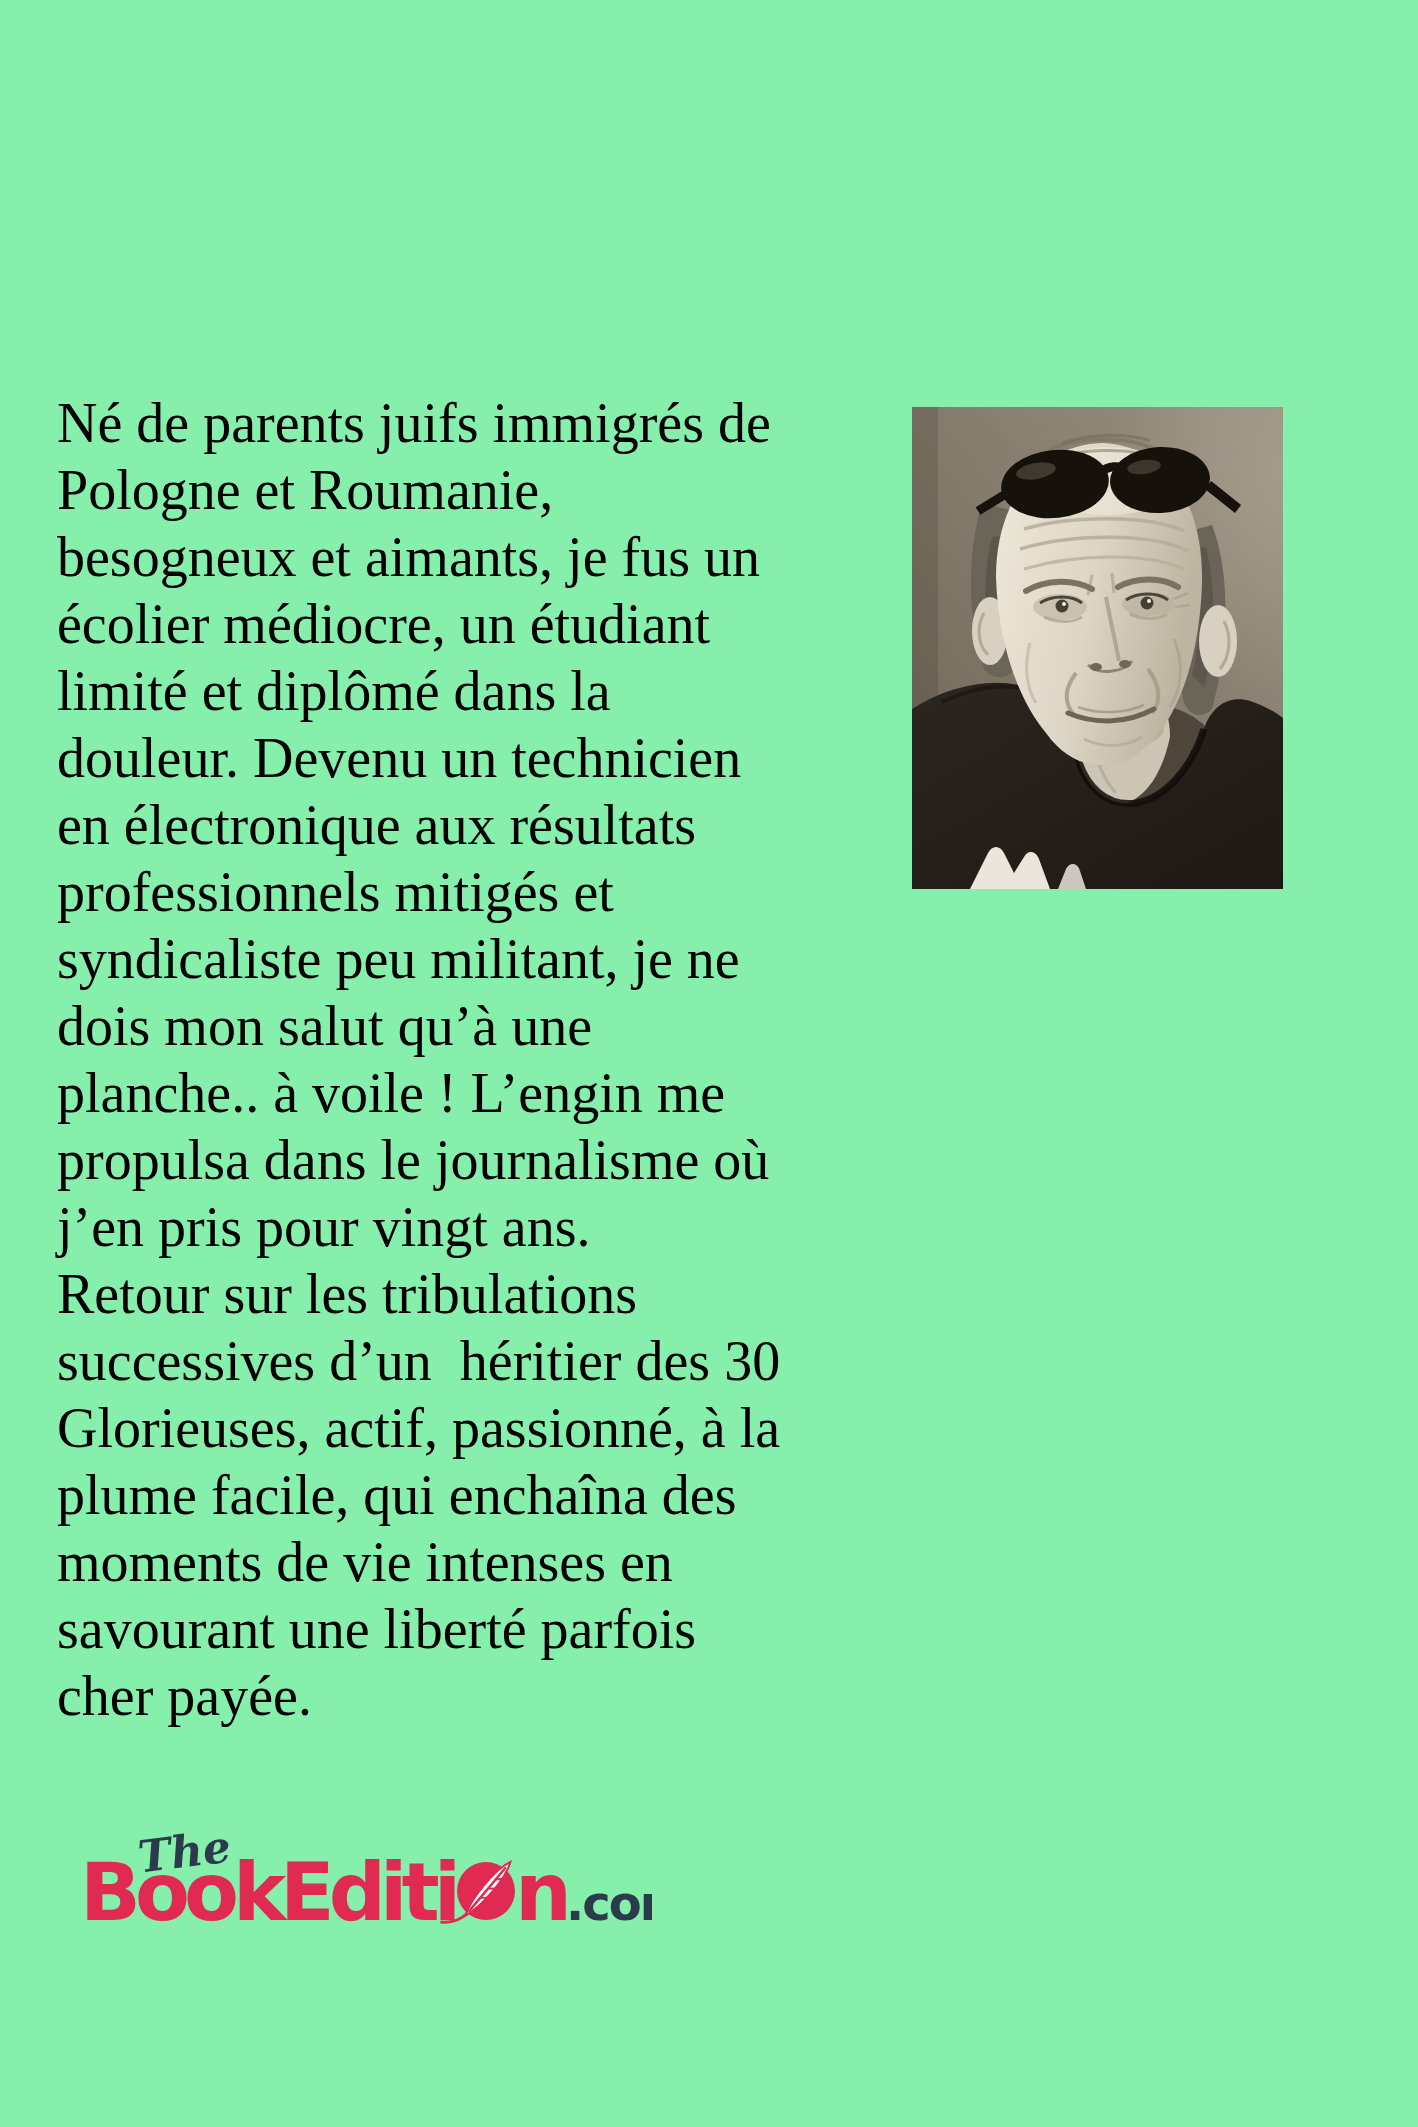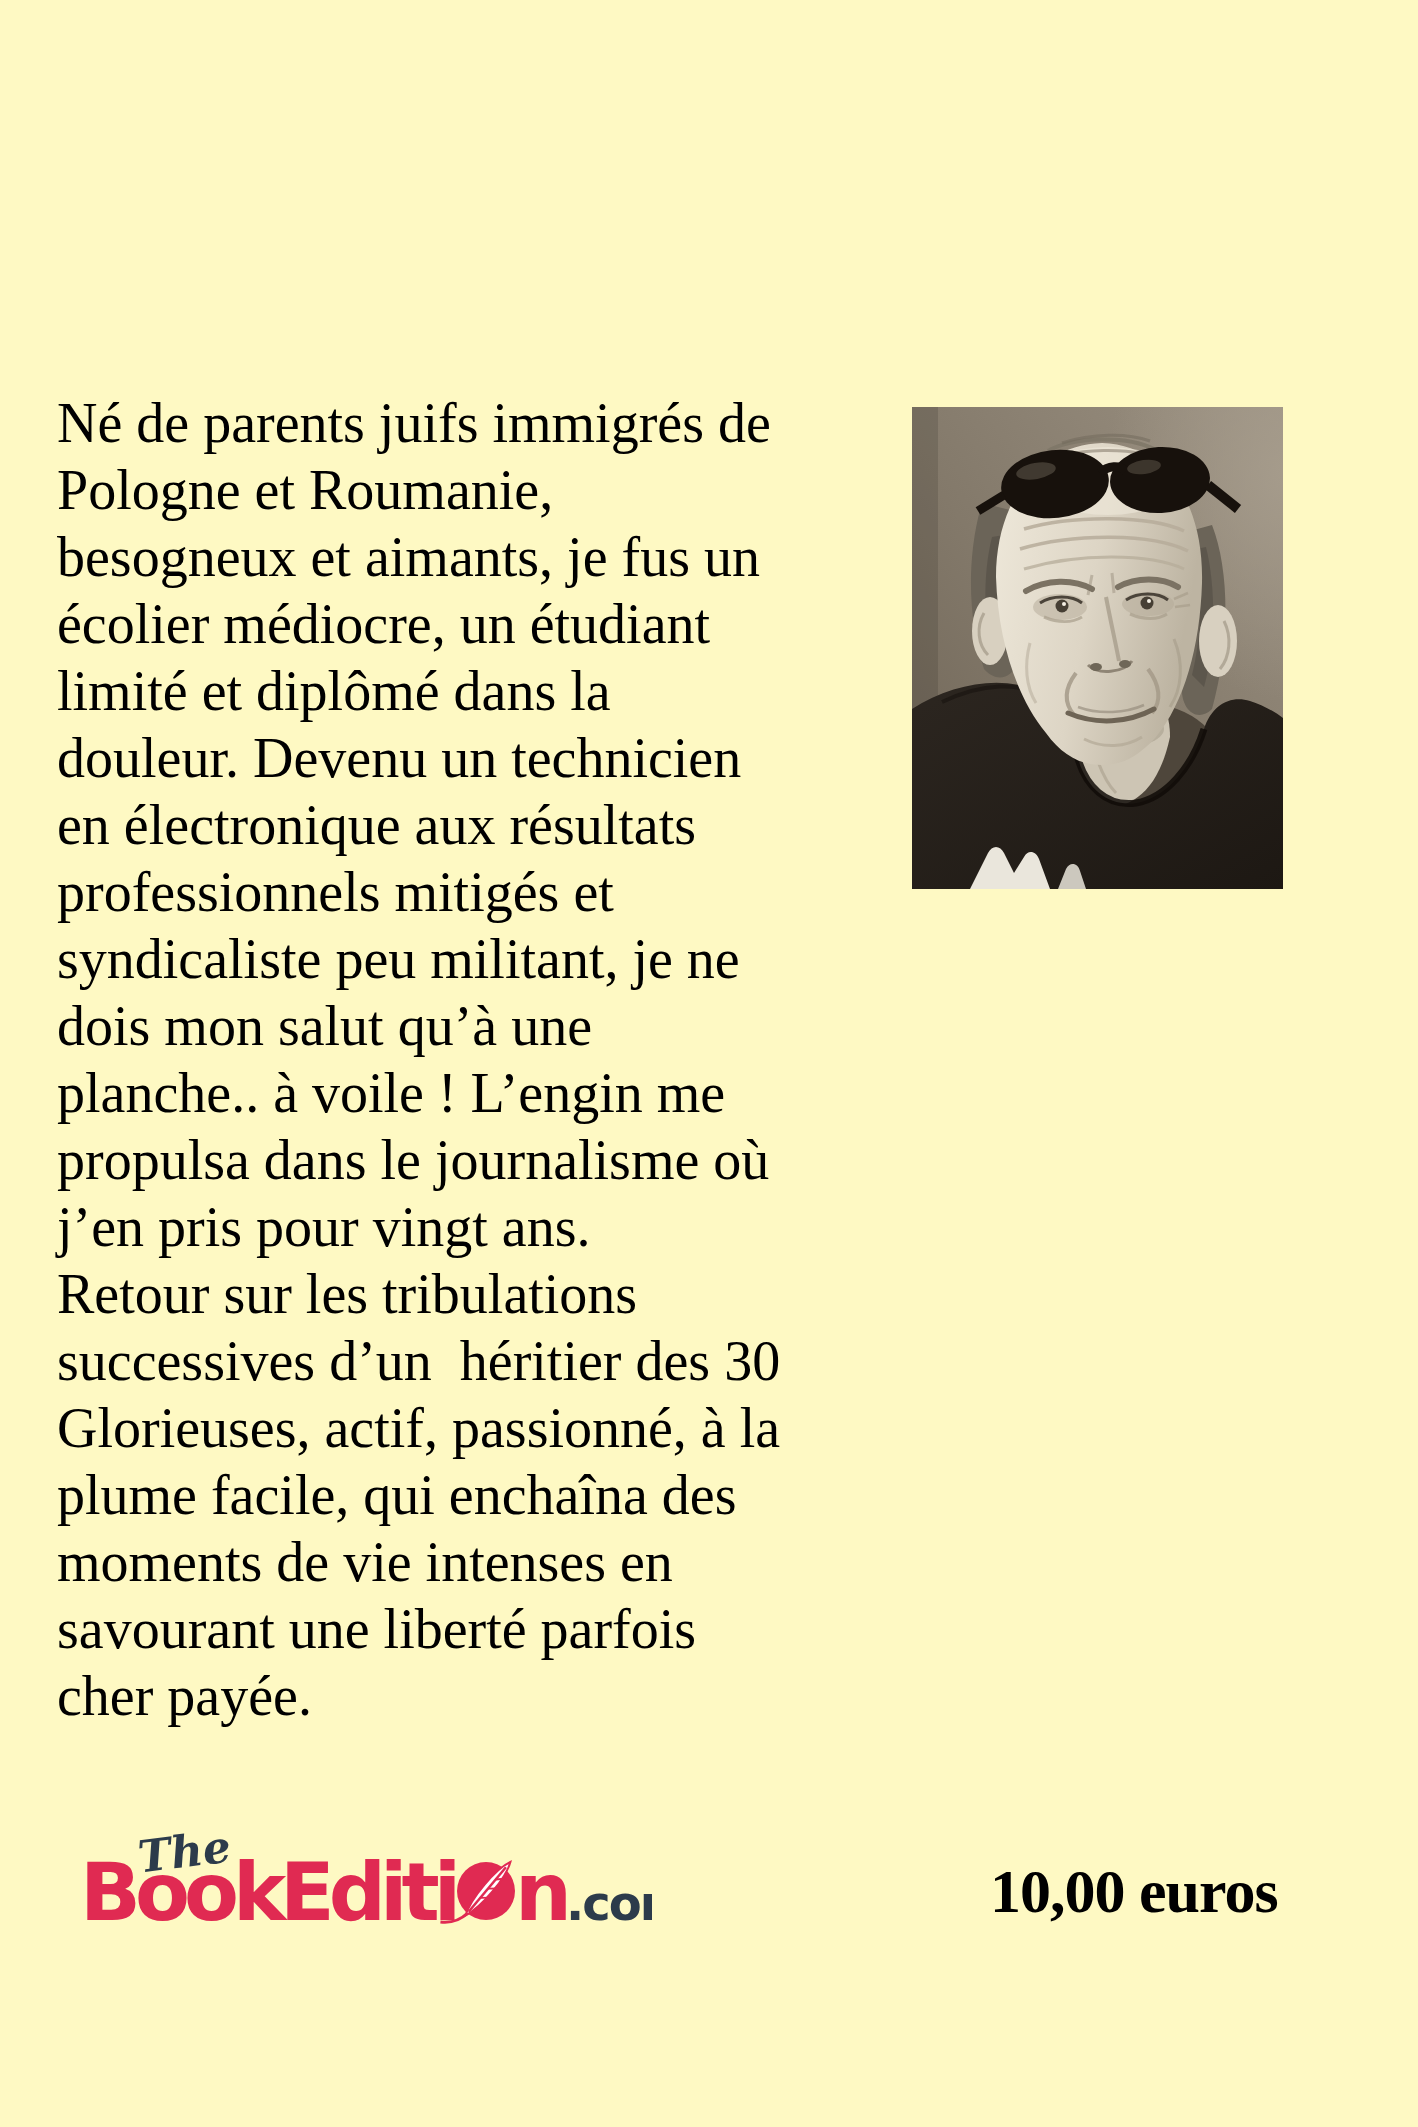--- a/index.html
+++ b/index.html
@@ -1,17 +1,17 @@
 <!DOCTYPE html>
 <html style="--pink: #e02a52; --navy: #2c3b4b;"><head>
 <meta charset="utf-8">
 <style>
   :root{ --pink:#e02a52; --navy:#2c3b4b; }
   html,body{margin:0;padding:0;background:#fff;}
-  .canvas{position:relative;width:1418px;height:2127px;background:#fef9c3;overflow:hidden;}
+  .canvas{position:relative;width:1418px;height:2127px;background:#86efac;overflow:hidden;}
 
   .bio{
     position:absolute;left:57px;top:390px;margin:0;
     font-family:"Liberation Serif",serif;font-size:56px;line-height:67px;
     color:#000;white-space:pre-wrap;width:900px;
   }
 
   .photo{position:absolute;left:912px;top:407px;width:371px;height:482px;display:block;}
 
   .logo{position:absolute;left:80px;top:1830px;width:572px;height:125px;overflow:hidden;}
@@ -164,15 +164,14 @@
           <circle cx="27" cy="29" r="29" style="fill:var(--pink)"></circle>
           <g transform="rotate(40 27 29)">
             <path d="M27 -9 C34 6 34 44 27 61 C20 44 20 6 27 -9 Z" fill="#ffffff" style="stroke:var(--pink)" stroke-width="2"></path>
             <path d="M27 -2 L27 56" style="stroke:var(--pink)" stroke-width="2.5" fill="none"></path>
             <path d="M27 14 L33 8 M27 26 L35 19 M27 38 L35 31" style="stroke:var(--pink)" stroke-width="1.8" fill="none"></path>
             <path d="M27 58 C26 68 21 76 12 82" style="stroke:var(--pink)" stroke-width="3" fill="none"></path>
           </g>
         </svg><span class="wm-pink">n</span><span class="tld">.com</span></p>
   </div>
 
-  <p class="price">10,00 euros</p>
 
 </div>
 
 </body></html>

